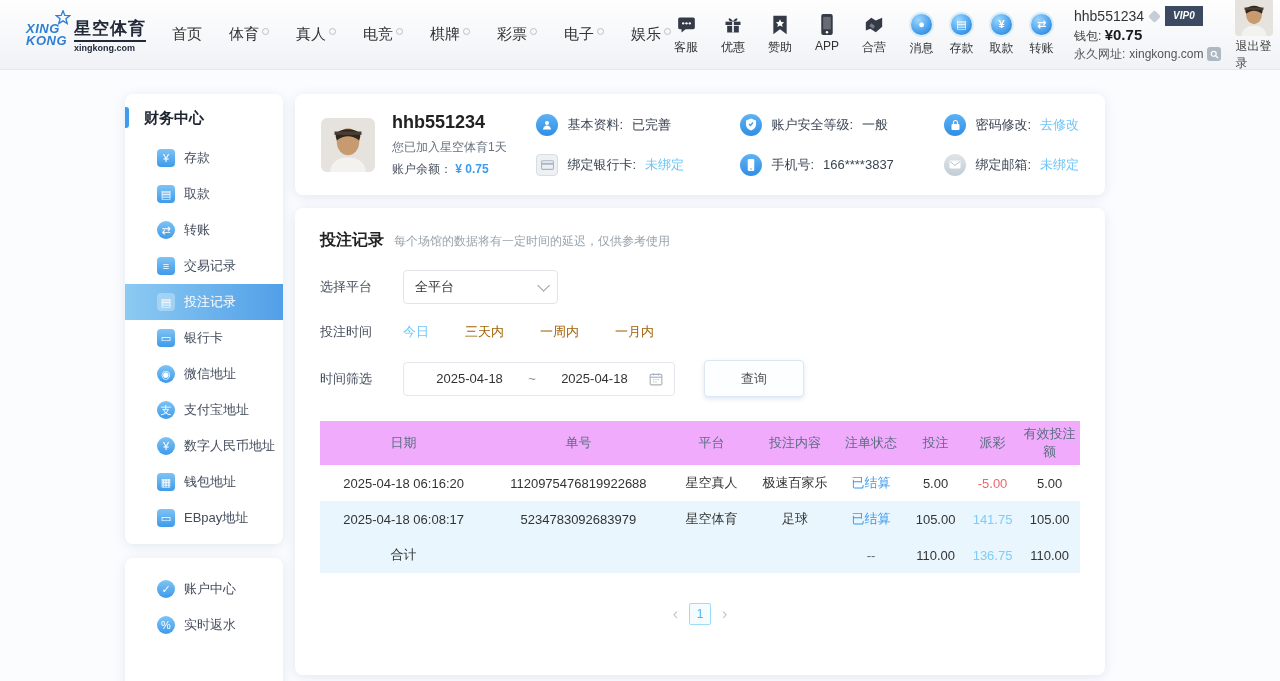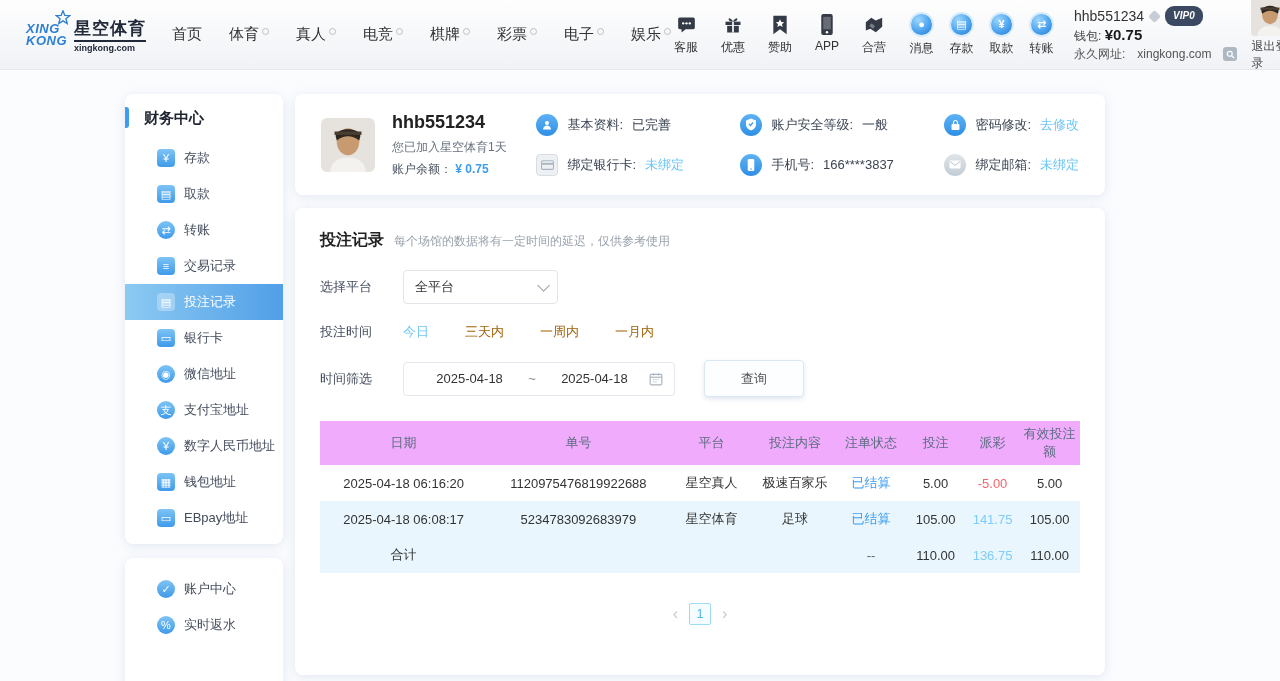--- a/index.html
+++ b/index.html
@@ -33,23 +33,23 @@
   .al-icon {
     width:25px; height:25px; border-radius:50%;
     background:radial-gradient(circle at 35% 28%, #9ed7fb 0%, #4da4ef 55%, #2378cd 100%);
     border:2px solid #d9ecfb;
     color:#fff; font-size:11px; line-height:21px; text-align:center; font-weight:bold;
   }
   .userinfo { margin-left:20px; font-size:12px; color:#444; line-height:18px; white-space:nowrap; }
   .user-row1 { display:flex; align-items:center; gap:6px; }
   .user-name { font-size:14px; color:#333; }
   .vip-gem { width:9px; height:9px; background:#c6cdd6; transform:rotate(45deg); border-radius:2px; }
-  .vip-badge { background:#3c4a61; color:#fff; font-size:10px; font-weight:bold; font-style:italic; padding:1px 8px; border-radius:9px; }
+  .vip-badge { background:#3c4a61; color:#fff; font-size:10px; font-weight:bold; font-style:italic; padding:1px 8px; border-radius:0; }
   .wallet-val { font-size:15px; font-weight:bold; color:#1b1b1b; }
-  .user-row3 { display:flex; align-items:center; gap:12px; color:#555; }
+  .user-row3 { display:flex; align-items:center; gap:4px; color:#555; }
   .mag-box { width:14px; height:14px; background:#aeb8c2; border-radius:3px; display:flex; align-items:center; justify-content:center; }
   .avatar-block { margin-left:14px; display:flex; flex-direction:column; align-items:center; gap:2px; font-size:12px; color:#444; }
   .avatar-sm { width:38px; height:38px; border-radius:4px; overflow:hidden; }
   .logout { cursor:pointer; }
   
   .page { display:flex; gap:12px; padding:24px 0 0 125px; align-items:flex-start; }
   .card {
     background:#fff; border-radius:8px;
     box-shadow:0 2px 12px rgba(120,152,192,.20);
   }

